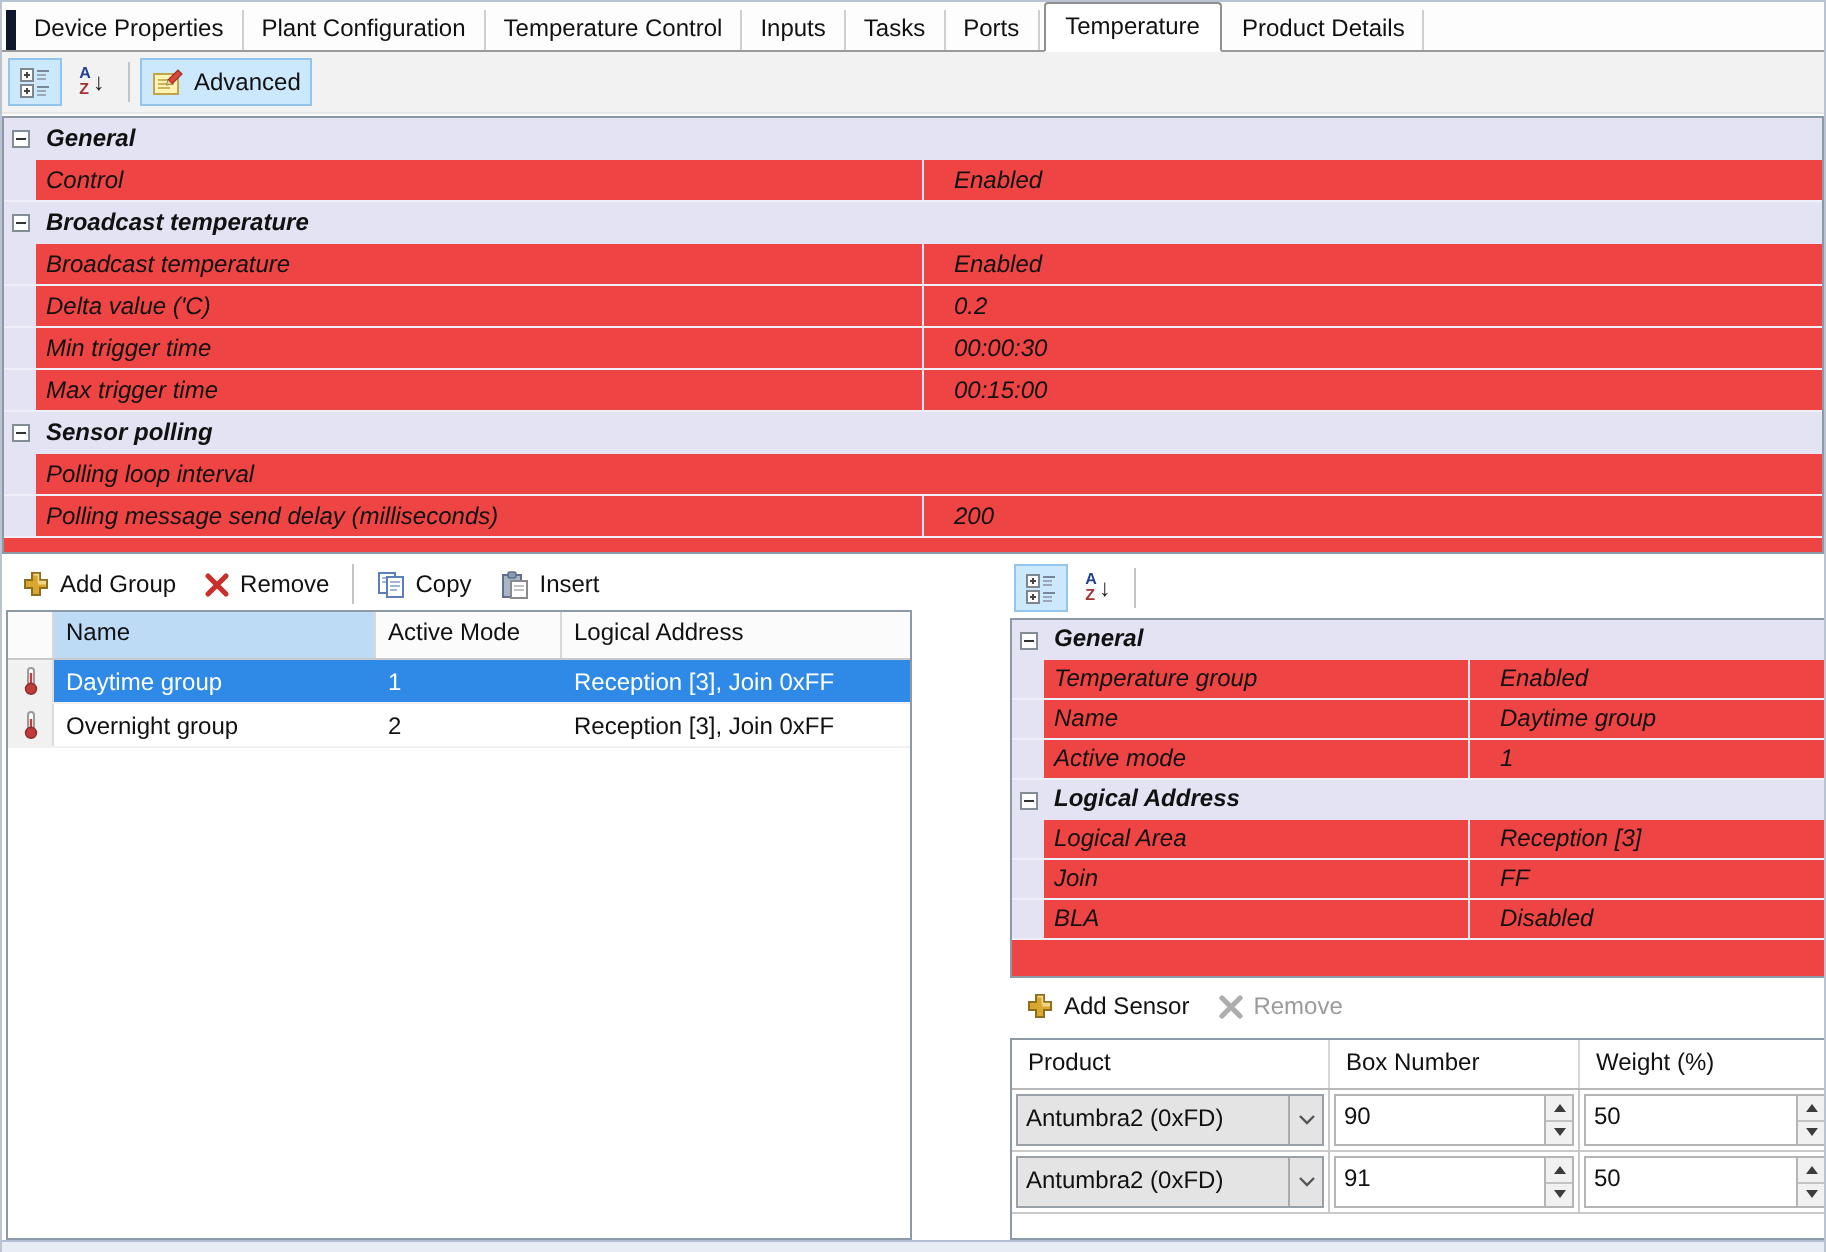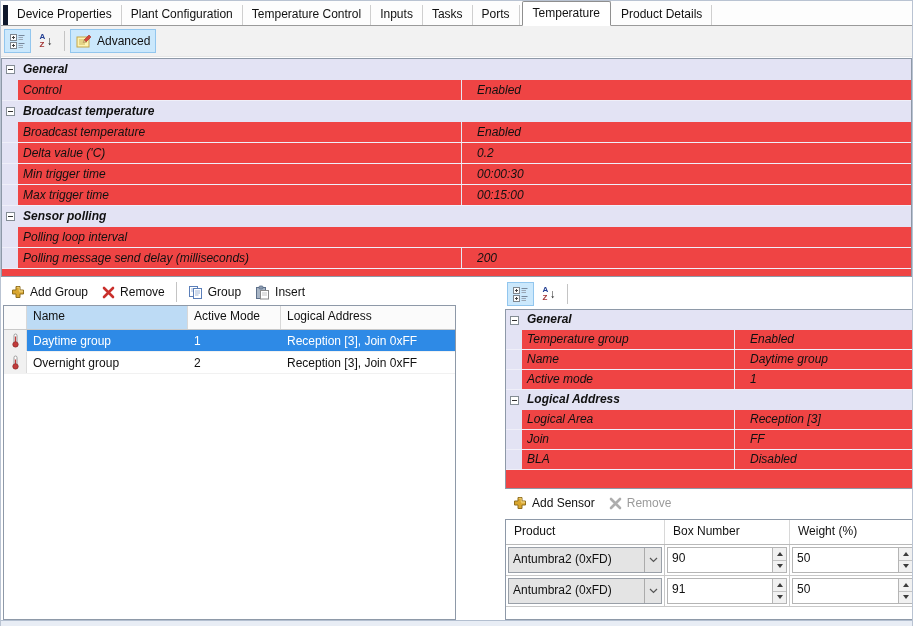--- a/index.html
+++ b/index.html
@@ -252,21 +252,21 @@
             <svg width="15" height="15" viewBox="0 0 15 15">
               <rect x="1.5" y="1.5" width="8" height="10" fill="#FFF" stroke="#5B7FB9"></rect>
               <line x1="3" y1="4" x2="8" y2="4" stroke="#9FB6D8"></line>
               <line x1="3" y1="6" x2="8" y2="6" stroke="#9FB6D8"></line>
               <rect x="5.5" y="3.5" width="8" height="10" fill="#FFF" stroke="#5B7FB9"></rect>
               <line x1="7" y1="6" x2="12" y2="6" stroke="#9FB6D8"></line>
               <line x1="7" y1="8" x2="12" y2="8" stroke="#9FB6D8"></line>
               <line x1="7" y1="10" x2="10.5" y2="10" stroke="#9FB6D8"></line>
             </svg>
           </span>
-          <span class="tool-label">Group</span>
+          <span class="tool-label">Copy</span>
         </div>
         <div class="tool-btn">
           <span class="icon">
             <svg width="15" height="15" viewBox="0 0 15 15">
               <rect x="1.5" y="2.5" width="9" height="11" fill="#A9B6C6" stroke="#5E708A"></rect>
               <rect x="4" y="1" width="4" height="3" rx="1" fill="#8C9CB0" stroke="#5E708A" stroke-width="0.8"></rect>
               <rect x="5.5" y="5.5" width="8" height="8.5" fill="#FFF" stroke="#8A8A8A"></rect>
               <line x1="7" y1="8" x2="12" y2="8" stroke="#C2C2C2"></line>
               <line x1="7" y1="10" x2="12" y2="10" stroke="#C2C2C2"></line>
             </svg>

